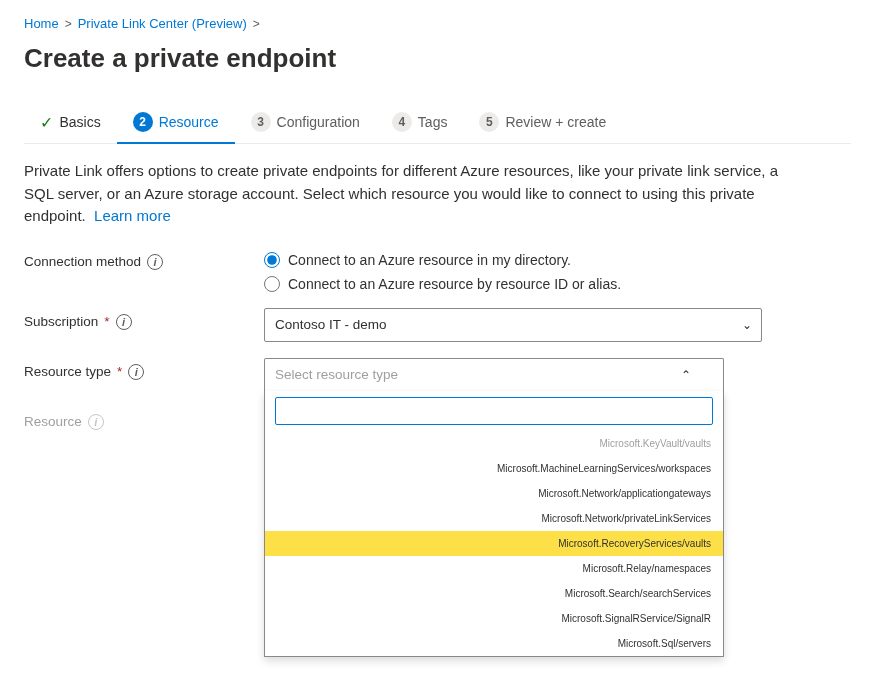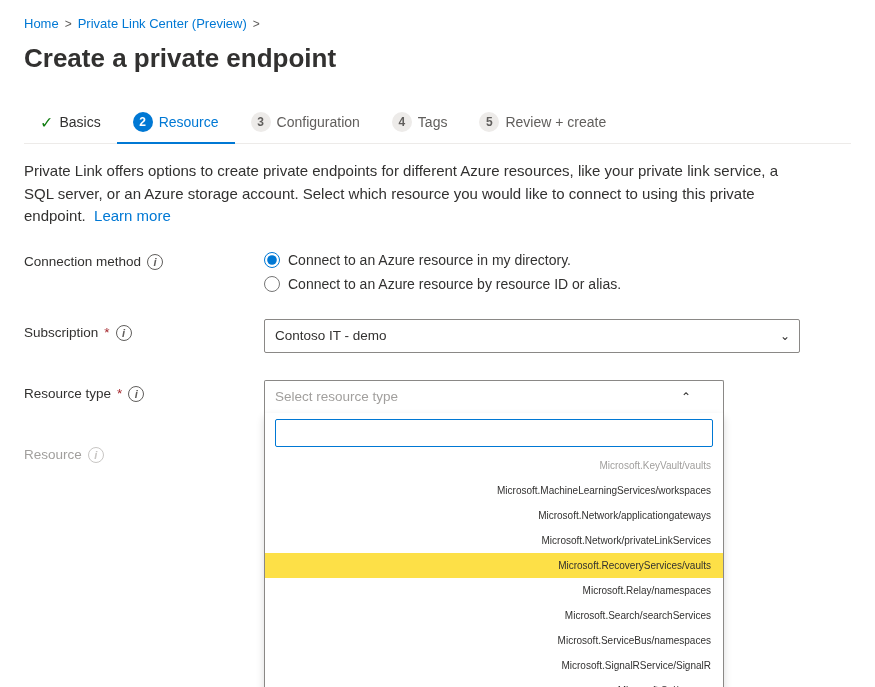--- a/index.html
+++ b/index.html
@@ -98,21 +98,21 @@
     }
     .description a {
       color: #0078d4;
       text-decoration: none;
     }
 
     
     .form-section {
       display: flex;
       flex-direction: column;
-      gap: 11px;
+      gap: 0;
     }
     .form-row {
       display: flex;
       align-items: flex-start;
       margin-bottom: 16px;
     }
     .form-label {
       width: 240px;
       min-width: 240px;
       display: flex;
@@ -156,21 +156,21 @@
     .radio-input {
       width: 16px;
       height: 16px;
       accent-color: #0078d4;
       cursor: pointer;
     }
 
     
     .select-wrapper {
       position: relative;
-      width: 536px;
+      width: 498px;
     }
     .select-box {
       width: 100%;
       padding: 6px 32px 6px 10px;
       border: 1px solid #8a8886;
       border-radius: 2px;
       font-size: 13.5px;
       color: #323130;
       background: #fff;
       appearance: none;
@@ -357,21 +357,20 @@
       <div class="dropdown-panel">
         <input type="text" class="dropdown-search-input" placeholder="" style="">
         <div class="dropdown-list">
           <div class="dropdown-item partially-visible">Microsoft.KeyVault/vaults</div>
           <div class="dropdown-item">Microsoft.MachineLearningServices/workspaces</div>
           <div class="dropdown-item">Microsoft.Network/applicationgateways</div>
           <div class="dropdown-item">Microsoft.Network/privateLinkServices</div>
           <div class="dropdown-item highlighted">Microsoft.RecoveryServices/vaults</div>
           <div class="dropdown-item">Microsoft.Relay/namespaces</div>
           <div class="dropdown-item">Microsoft.Search/searchServices</div>
-          <div class="dropdown-item">Microsoft.ServiceBus/namespaces</div>
           <div class="dropdown-item">Microsoft.SignalRService/SignalR</div>
           <div class="dropdown-item">Microsoft.Sql/servers</div>
         </div>
       </div>
     </div>
   </div>
 
   <div class="form-row">
     <div class="form-label grayed">
       <span>Resource</span>

